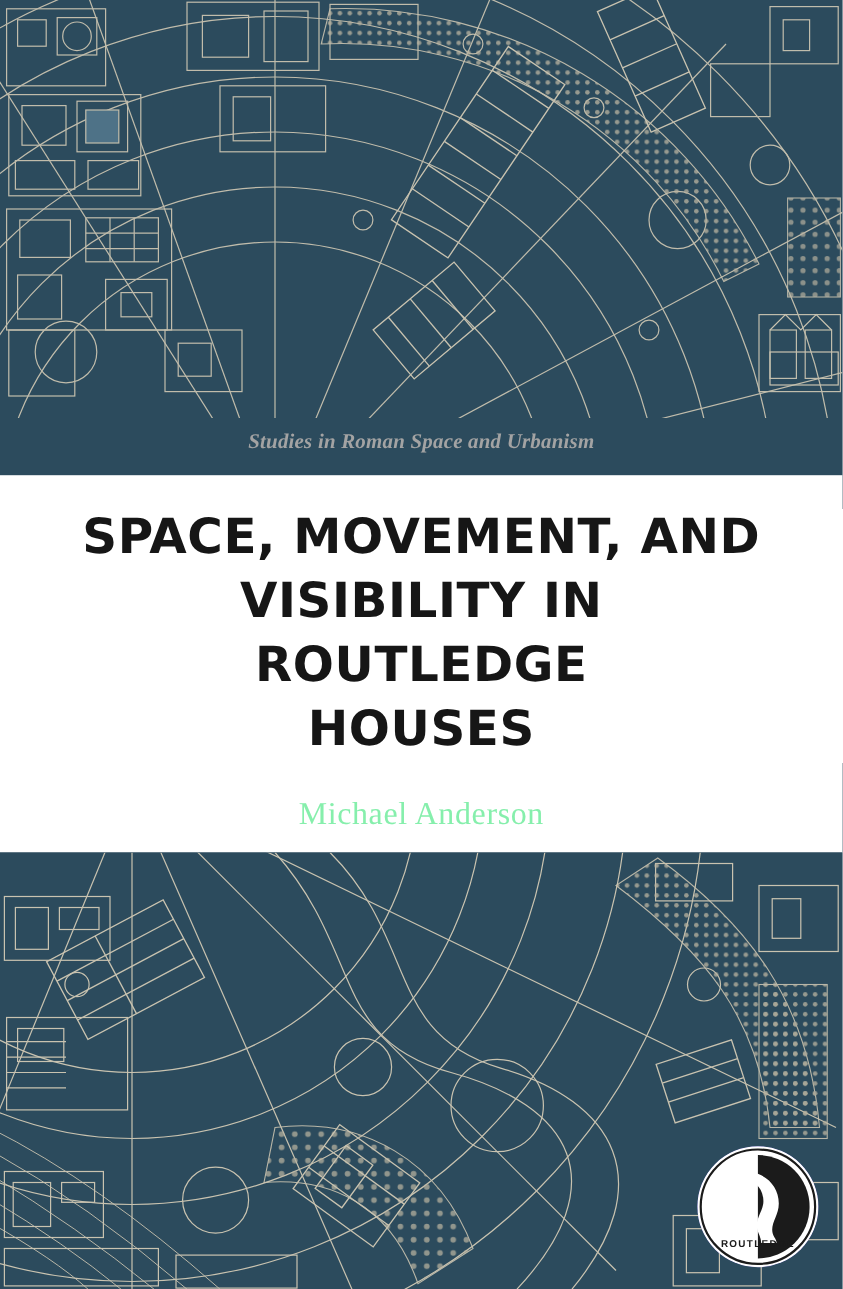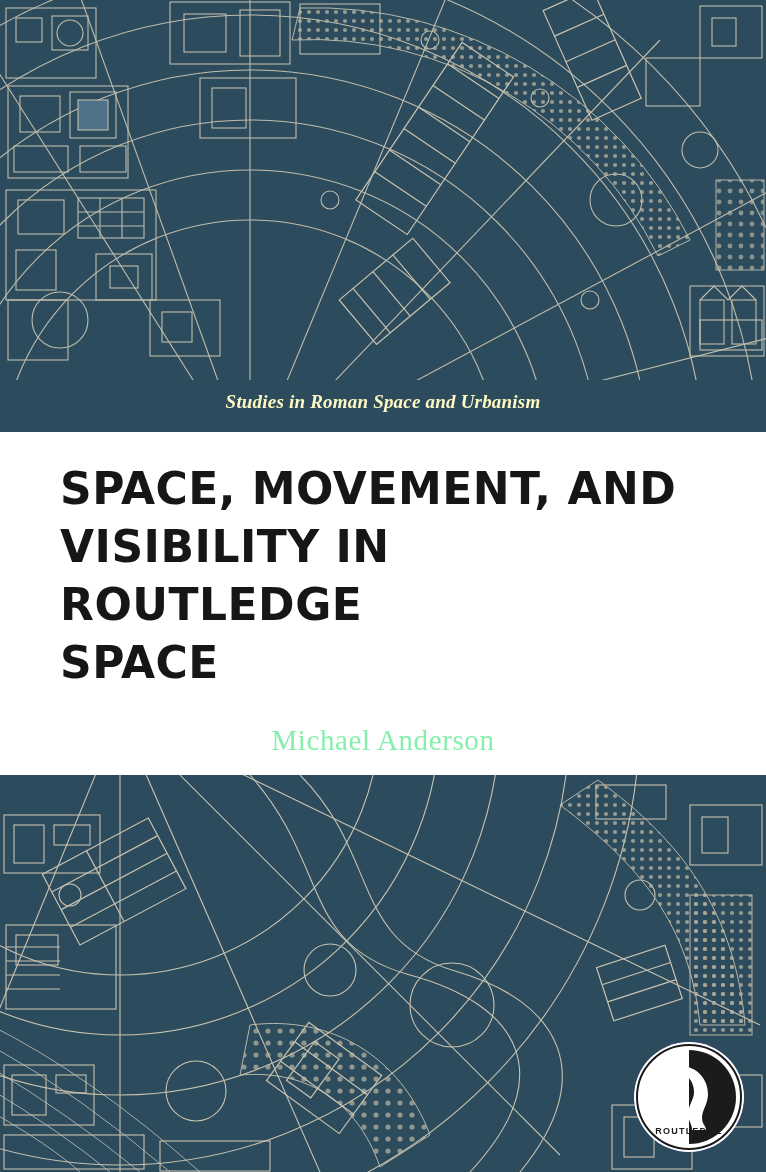--- a/index.html
+++ b/index.html
@@ -48,35 +48,35 @@
 
   .art { position: absolute; left: 0; top: 0; }
 
   
   .series {
     position: absolute;
     left: 0;
     top: 391px;
     width: 766px;
     text-align: center;
-    color: #fef9c3;
+    color: #a3a3a3;
     font-family: "Liberation Serif", serif;
     font-style: italic;
     font-weight: bold;
     font-size: 19px;
     letter-spacing: 0.2px;
   }
 
   
   .title {
     position: absolute;
     left: 60px;
     top: 460px;
     width: 646px;
-    text-align: left;
+    text-align: center;
     color: #161616;
     font-family: "DejaVu Sans", sans-serif;
     font-weight: bold;
     font-size: 44px;
     line-height: 58px;
     letter-spacing: 0.5px;
   }
 
   
   .author {
@@ -223,21 +223,21 @@
 
   <div class="band-strip"></div>
 
   <div class="series">Studies in Roman Space and Urbanism</div>
 
   <div class="white-panel"></div>
 
   <div class="title">
     <div>SPACE, MOVEMENT, AND</div>
     <div>VISIBILITY IN ROUTLEDGE</div>
-    <div>SPACE</div>
+    <div>HOUSES</div>
   </div>
 
   <div class="author">Michael Anderson</div>
 
   <div class="band-bottom">
     <svg class="art" width="766" height="397" viewBox="0 0 766 397">
       <defs>
         <pattern id="dotsB" width="9" height="9" patternUnits="userSpaceOnUse">
           <circle cx="3" cy="3" r="2.1" fill="#b9b3a0" opacity="0.85"></circle>
         </pattern>

